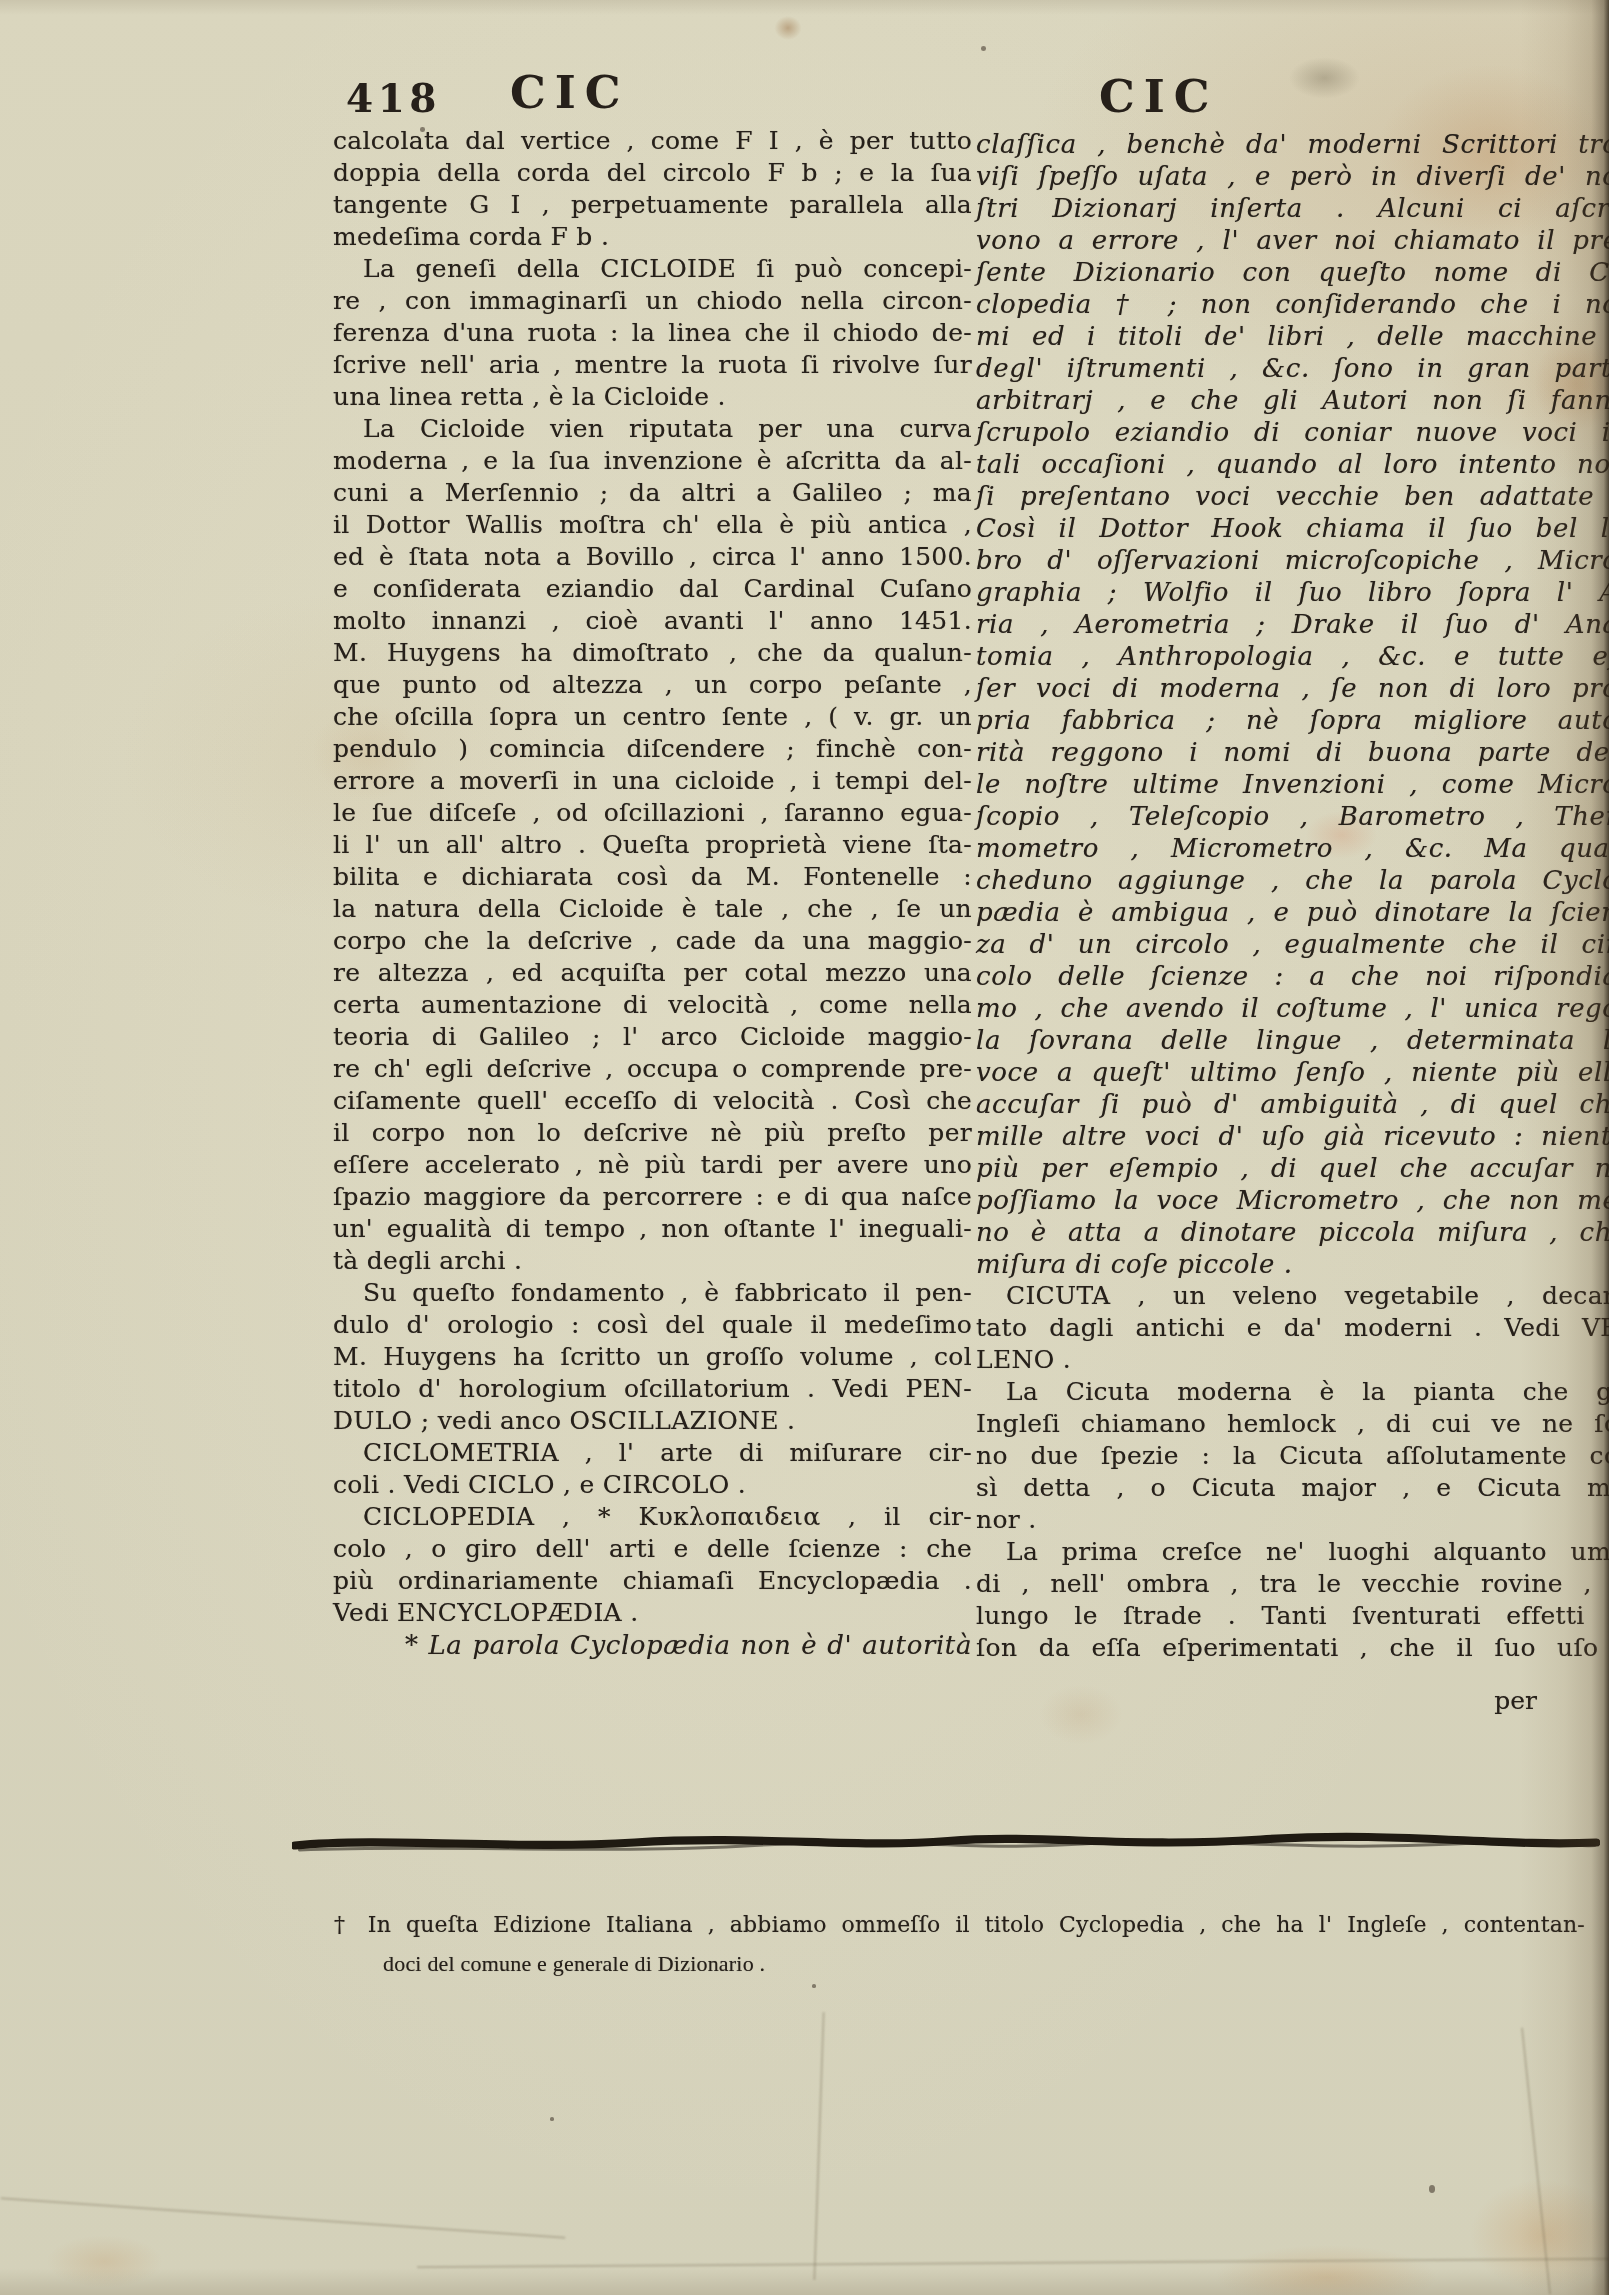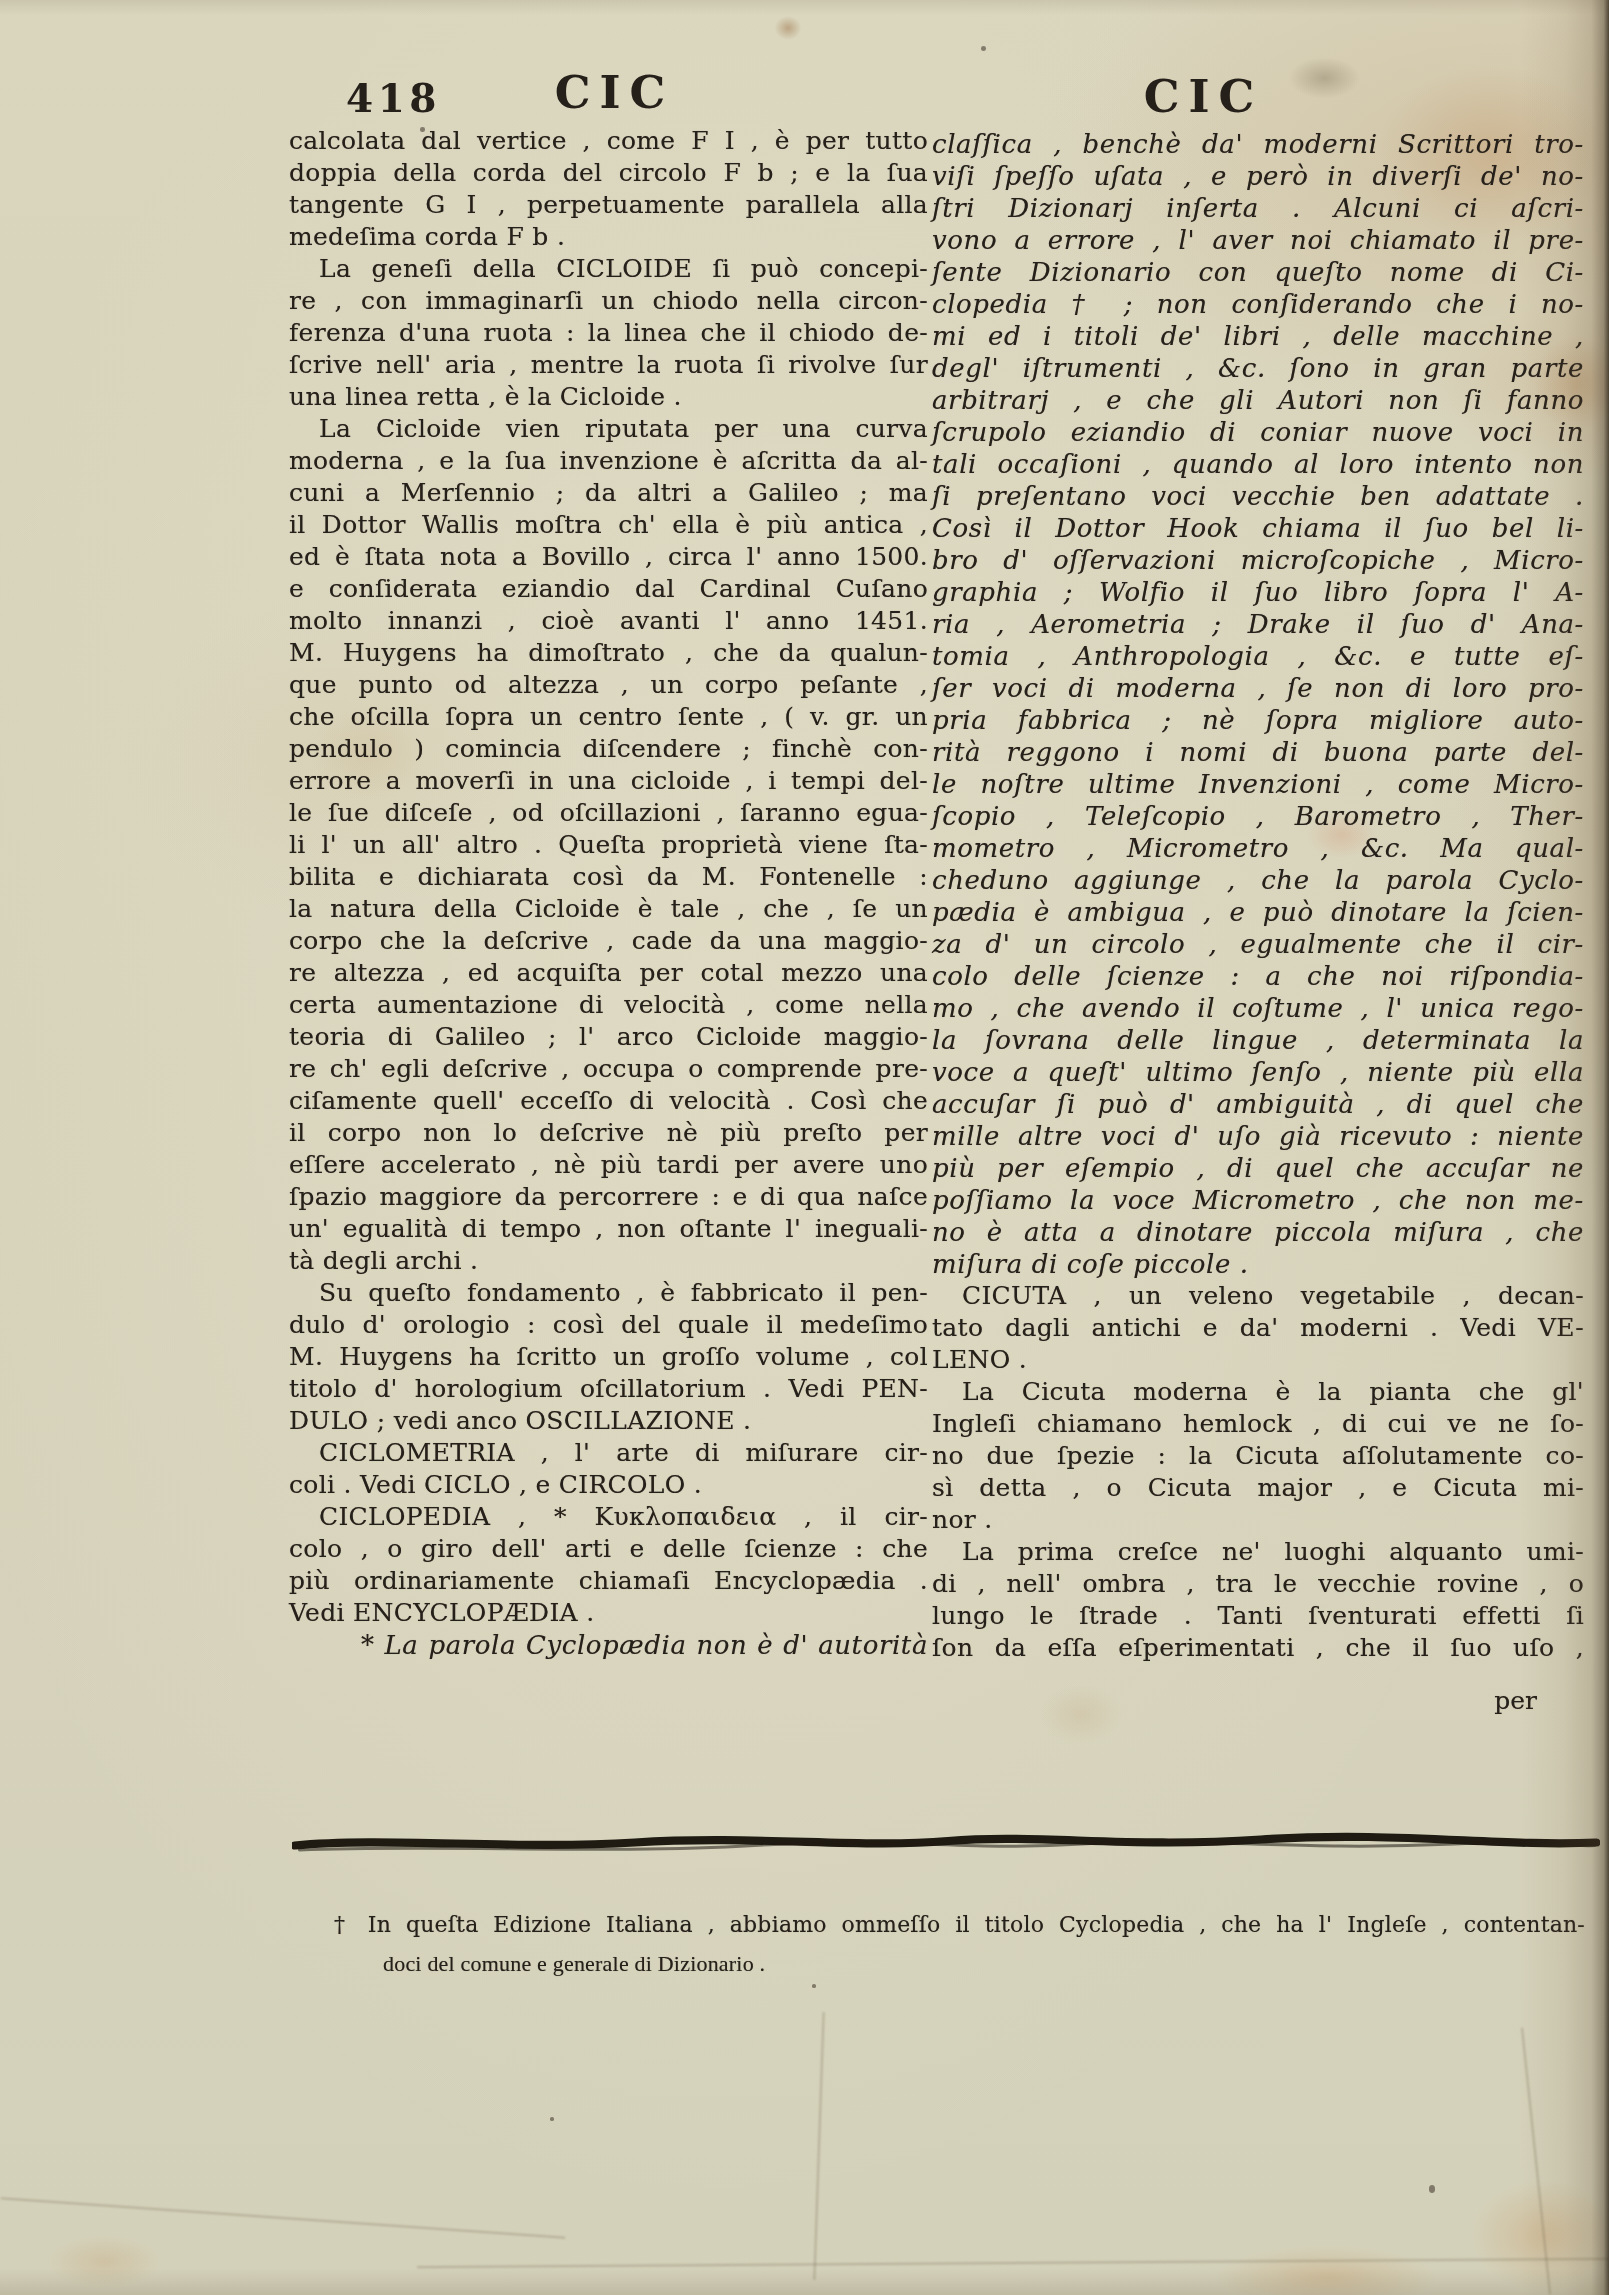--- a/index.html
+++ b/index.html
@@ -20,27 +20,27 @@
       radial-gradient(ellipse 1043px 1491px at 45% 45%, rgba(236,232,210,0.35), rgba(236,232,210,0) 80%),
       linear-gradient(180deg, #dad6be 0%, #d7d3bb 45%, #d4d1ba 100%);
     color: #26201a;
   }
 
   
   .page-number {
     position: absolute; left: 346px; top: 75px;
     font-size: 39px; font-weight: bold; letter-spacing: 4.5px;
   }
-  .running-head { position: absolute; top: 66px; width: 209px; text-align: center;
+  .running-head { position: absolute; top: 66px; width: 209px; 
     font-size: 45px; font-weight: bold; letter-spacing: 9px; }
   .running-head.left  { left: 510px; }
   .running-head.right { left: 1099px; top: 70px; }
 
   
-  .column { position: absolute; top: 125px; }
+  .column { position: absolute; top: 125px; margin-left: 44px; }
   .column.left  { left: 289px;  width: 639px; }
   .column.right { left: 932px; top: 128px; width: 652px; }
 
   .line {
     height: 32px; line-height: 32px;
     font-size: 25px;
     white-space: nowrap;
     text-align: justify; text-align-last: justify;
     letter-spacing: 0.3px;
     text-shadow: 0 0 0.7px rgba(38,32,26,0.45);

